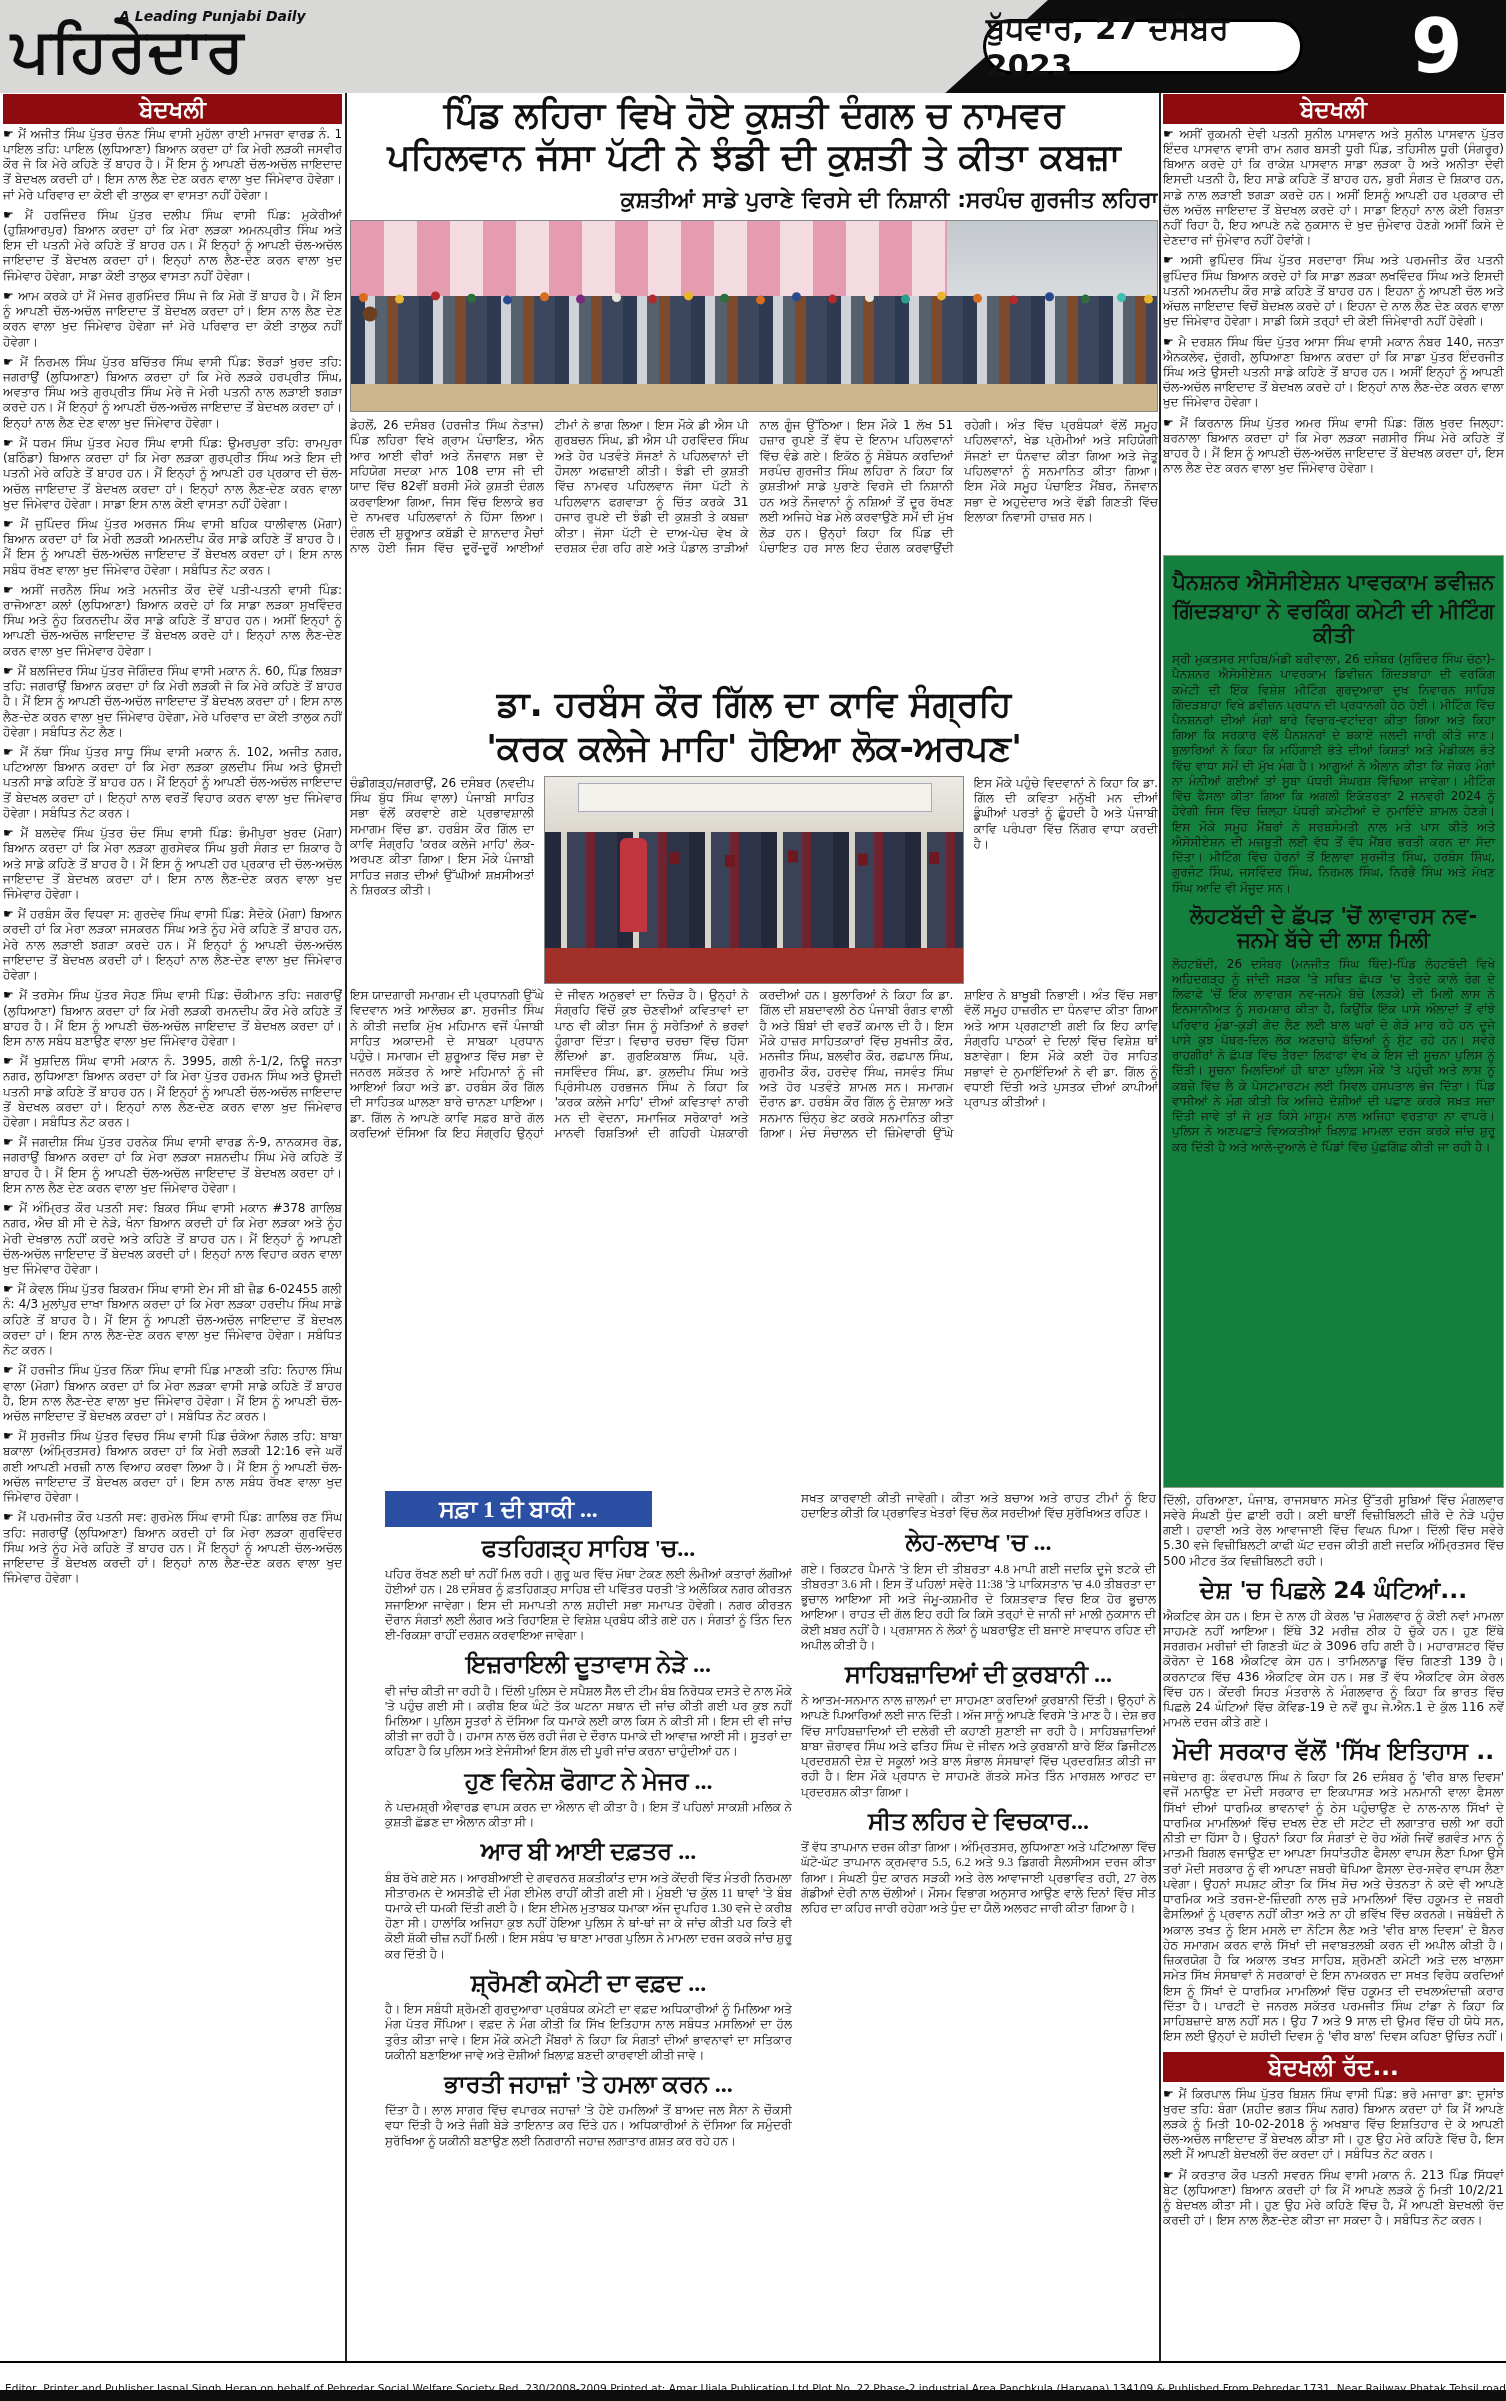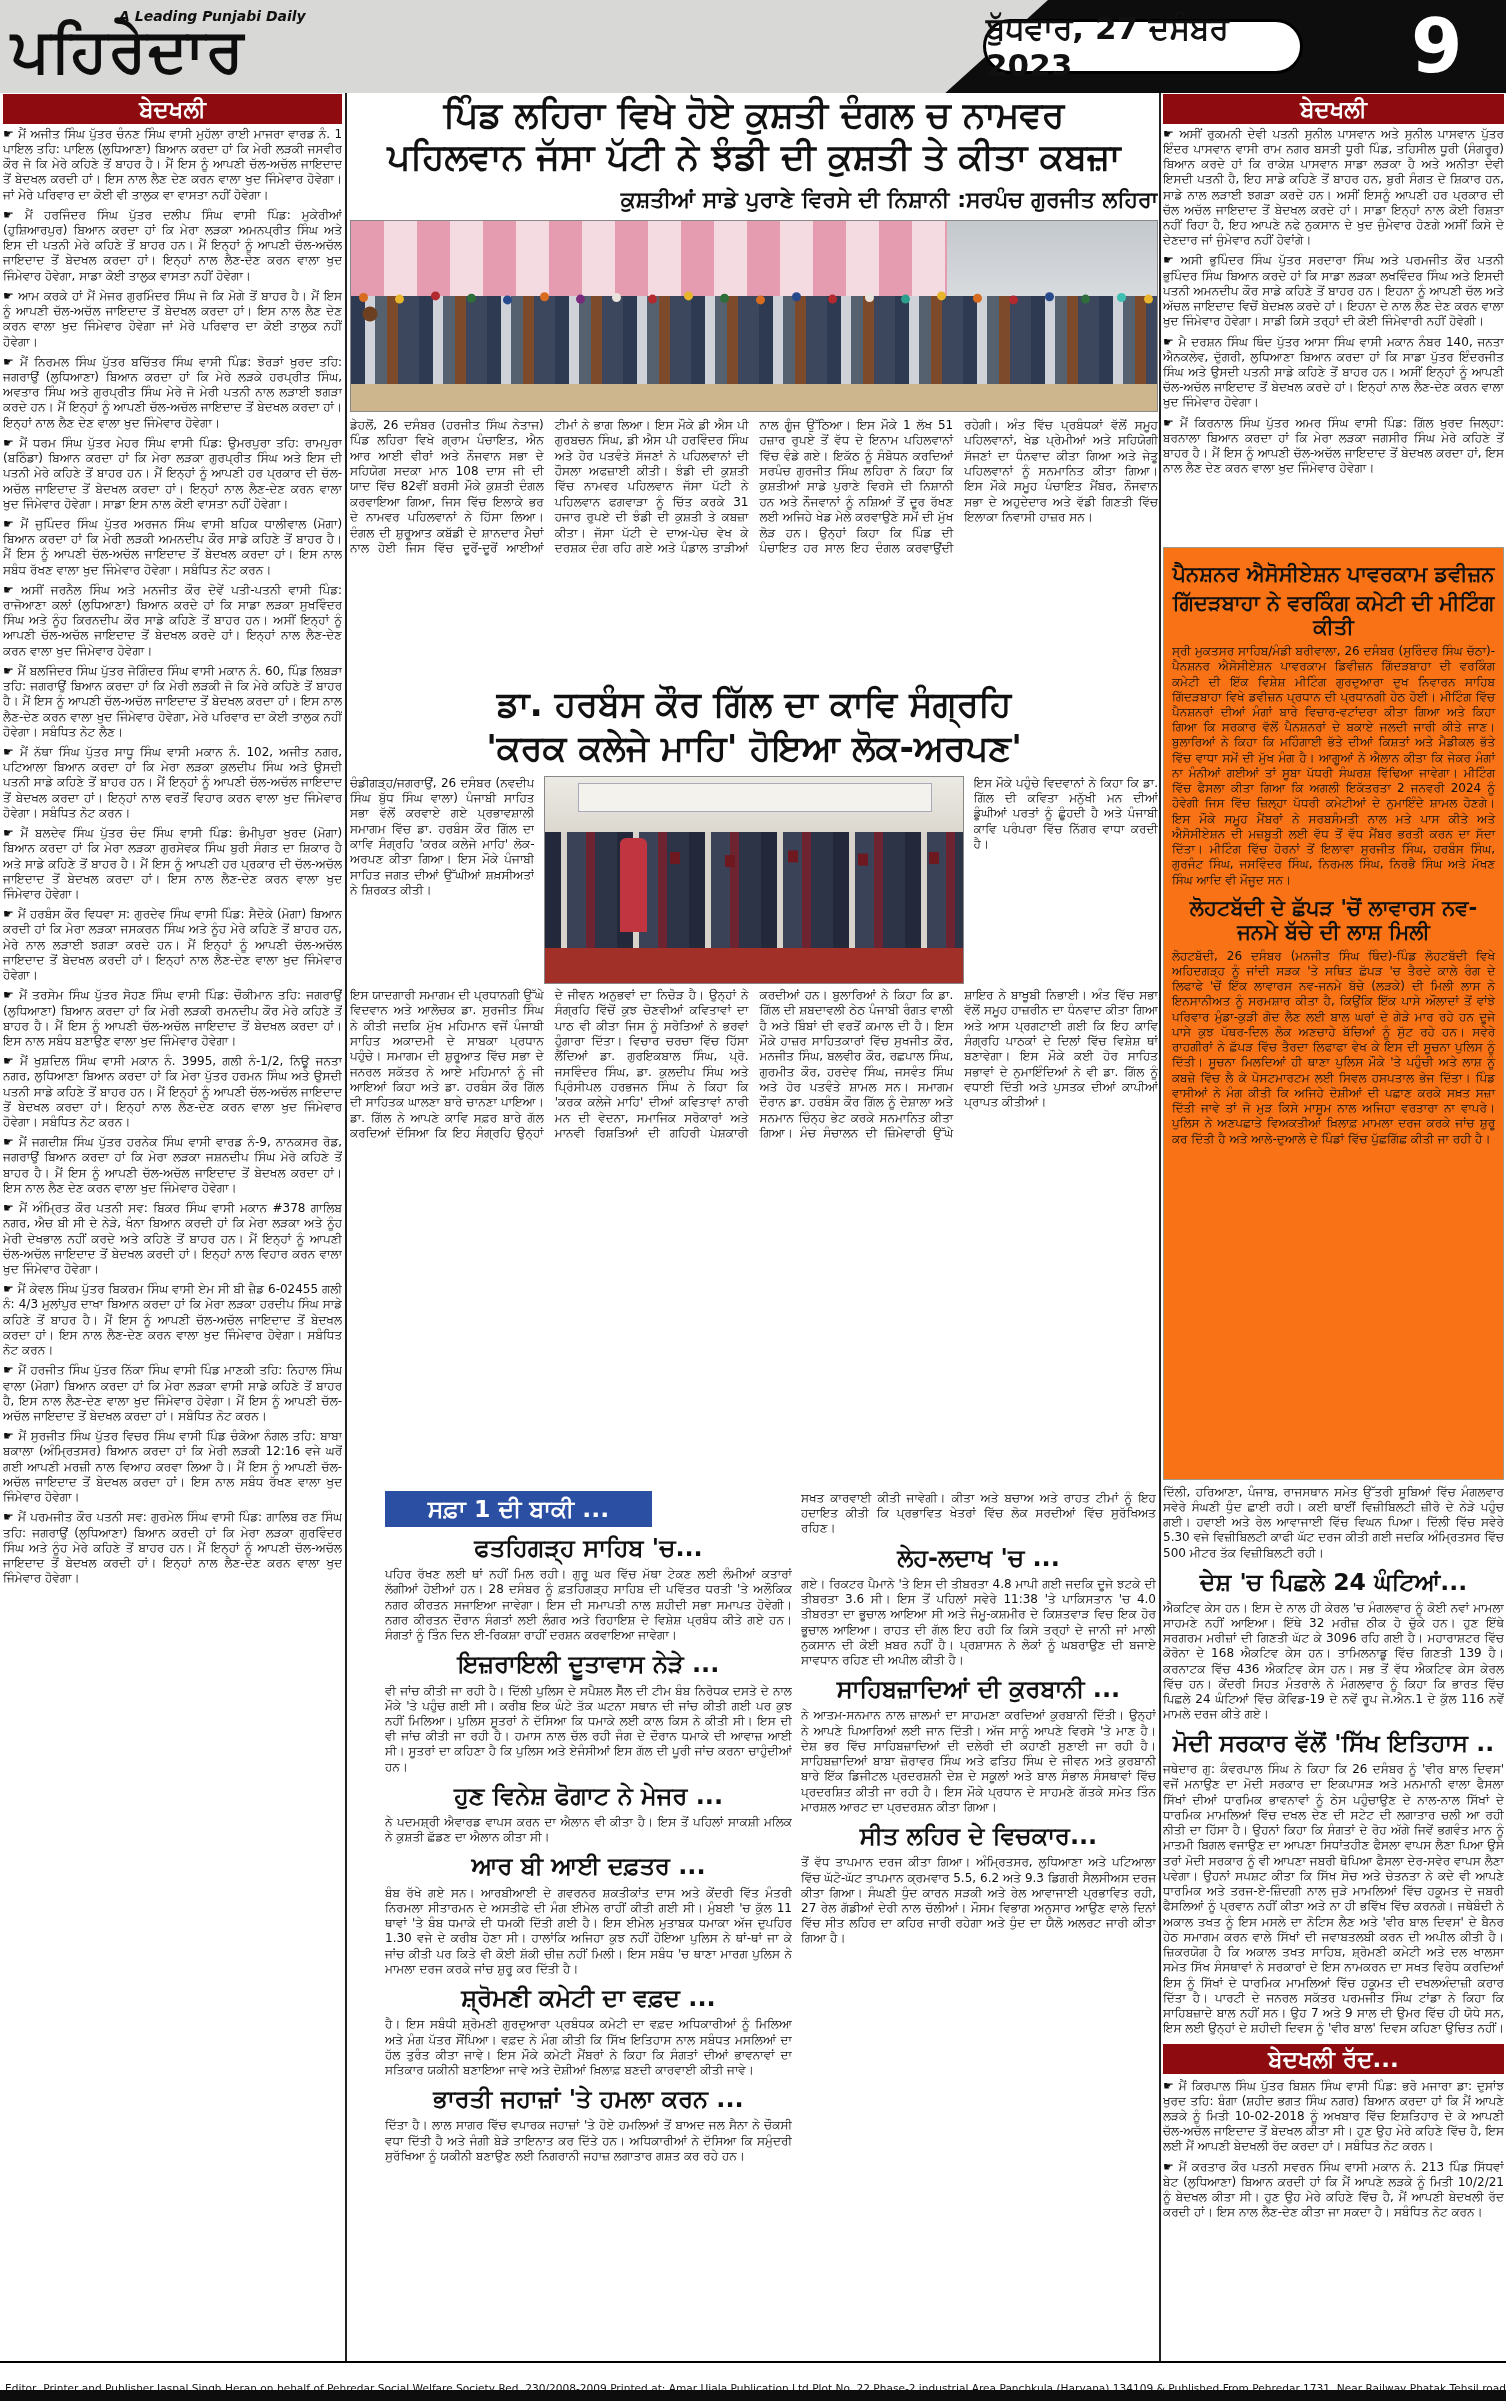--- a/index.html
+++ b/index.html
@@ -18,21 +18,21 @@
   .vrule{position:absolute;top:93px;width:1.6px;height:2270px;background:#222;}
   .col-head{height:30px;background:#8e0c10;color:#fff;font-size:23px;font-weight:bold;
             display:flex;align-items:center;justify-content:center;}
   .notices{font-size:12px;line-height:1.26;text-align:justify;overflow:hidden;}
   .notices p{margin:0 0 5.5px 0;}
   
   #left-col{position:absolute;left:3.1px;top:94px;width:339px;height:2267px;}
   #left-notices{height:2231px;margin-top:3.1px;}
   #right-col{position:absolute;left:1163px;top:94px;width:341px;height:2267px;}
   #right-notices{height:408px;margin-top:3.1px;}
-  #cream-box{margin-top:12px;height:933px;background:#f97316;border:1.6px solid #9a9a8a;
+  #cream-box{margin-top:20px;height:933px;background:#15803d;border:1.6px solid #9a9a8a;
              padding:6.3px 7.9px;box-sizing:border-box;overflow:hidden;}
   .story-title{font-weight:bold;text-align:center;margin:7.9px 0 4.7px 0;line-height:1.15;}
   .rc-title{font-size:21px;}
   .story-body{font-size:12px;line-height:1.27;text-align:justify;margin:0 0 4.7px 0;}
   #rc-cont{margin-top:4.7px;height:854px;overflow:hidden;}
   #rc-cont .story-title{font-size:23.6px;}
   #radd-bar{margin-top:7.9px;}
   
   #center{position:absolute;left:350px;top:94px;width:808px;height:2266px;overflow:hidden;}
   .headline1{font-size:36px;font-weight:bold;text-align:center;line-height:1.18;}
@@ -65,21 +65,21 @@
       repeating-linear-gradient(90deg,#23283a 0 15.7px,#d8d4cc 15.7px 22px,#3a4258 22px 41px,#6e2430 41px 50px,#2e3448 50px 72px),
       linear-gradient(#e9e7e2,#e9e7e2);}
   #photo2 .wall{position:absolute;left:0;top:0;width:100%;height:55px;background:linear-gradient(#eceae4,#dcd8d0);}
   #photo2 .banner{position:absolute;left:8%;top:6.3px;width:84%;height:27px;background:#f4f2ec;border:0.8px solid #aab;}
   #photo2 .carpet{position:absolute;left:0;bottom:0;width:100%;height:35px;background:#a03028;}
   #photo2 .lady{position:absolute;left:18%;top:61px;width:27px;height:94px;background:#c03540;border-radius:6.3px 6.3px 0 0;}
   #photo2 .books{position:absolute;left:30%;top:75px;width:9.4px;height:12.6px;background:#6e1820;
       box-shadow:55px 3.1px 0 #6e1820,118px -1.6px 0 #6e1820,188px 1.6px 0 #6e1820,259px 0 0 #6e1820,322px 3.1px 0 #6e1820;}
   .p2frame{width:424px;}
   
-  #bottom-mid{position:absolute;left:0;top:1397px;width:808px;height:868px;}
+  #bottom-mid{position:absolute;left:0;top:1397px;width:808px;height:868px;font-family:Liberation Serif, serif;}
   #bm-a{position:absolute;left:35px;top:0;width:407px;height:868px;overflow:hidden;}
   #bm-b{position:absolute;left:451px;top:0;width:355px;height:868px;overflow:hidden;}
   #blue-banner{width:267px;height:36px;background:#2b4fa2;color:#fff;font-size:23.6px;font-weight:bold;
                display:flex;align-items:center;justify-content:center;margin-bottom:3.1px;}
   .bm-story .story-title{font-size:24px;}
   
   #footer{position:absolute;left:0;top:2361px;width:1506px;height:40px;border-top:2.4px solid #000;}
   #footer-text{text-align:right;font-size:10.6px;margin-top:19px;color:#111;}
   #footer-bar{position:absolute;left:0;bottom:0;width:100%;height:12.6px;background:#0d0d0d;}
 </style>

